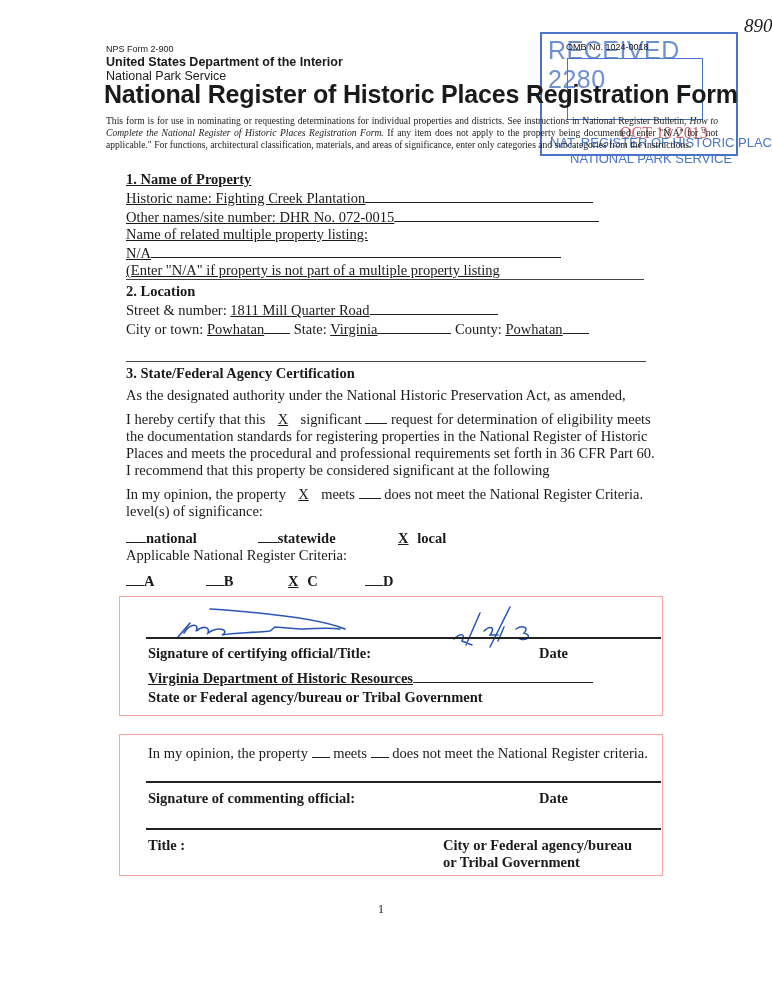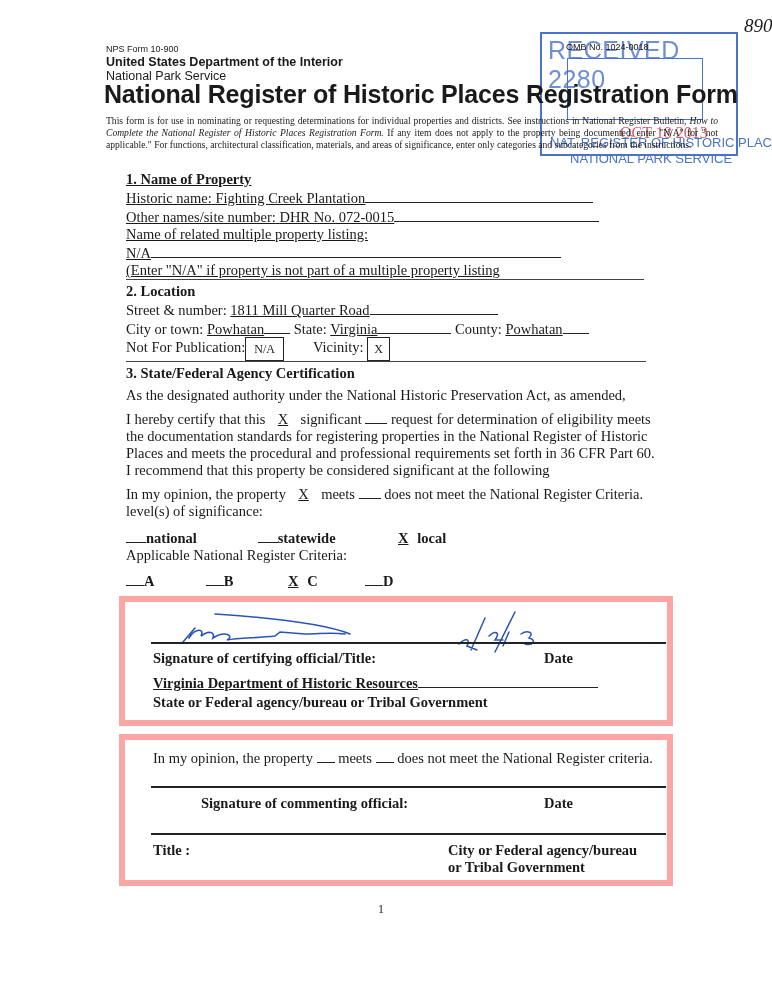--- a/index.html
+++ b/index.html
@@ -14,21 +14,21 @@
   #main-title { left: 104px; top: 80px; font-size: 25px; font-weight: bold; letter-spacing: -0.2px; white-space: nowrap; }
   #intro { left: 106px; top: 115px; width: 612px; font-size: 9.6px; line-height: 12px; text-align: justify; }
 
   .body-text { font-size: 14.5px; line-height: 17px; white-space: nowrap; }
   .u { text-decoration: underline; }
   .fill { display: inline-block; border-bottom: 1px solid #222; height: 14px; vertical-align: baseline; }
   .rule { position: absolute; height: 0; border-top: 1.5px solid #444; }
   .sec-head { font-weight: bold; }
   .chk { display: inline-block; border: 1px solid #222; font-size: 12px; padding: 3px 8px 2px 8px; vertical-align: middle; }
 
-  .box { position: absolute; border: 6px solid #fca5a5; }
+  .box { position: absolute; border: 1px solid #fca5a5; }
   .bold { font-weight: bold; }
 
   #stamp { left: 540px; top: 32px; width: 194px; height: 120px; border: 2px solid #4a74c8; color: #4a74c8; }
   #stamp-inner { position: absolute; left: 25px; top: 24px; width: 134px; height: 60px; border: 1.5px solid #4a74c8; }
   #stamp-received { position: absolute; left: 6px; top: 2px; font-size: 25px; letter-spacing: 0.5px; opacity: 0.8; }
   #stamp-date { position: absolute; left: 78px; top: 90px; font-size: 16px; color: #d06070; white-space: nowrap; }
   #stamp-org1 { position: absolute; left: 8px; top: 101px; font-size: 13px; white-space: nowrap; }
   #stamp-org2 { position: absolute; left: 28px; top: 117px; font-size: 13px; white-space: nowrap; }
   #omb { left: 566px; top: 42px; font-size: 9px; color: #111; }
   #handnum { left: 728px; top: 15px; font-size: 19px; font-style: italic; margin-left: 16px; }
@@ -40,21 +40,21 @@
 <div id="handnum" class="abs serif">890</div>
 
 <div id="stamp" class="abs sans">
   <div id="stamp-received">RECEIVED 2280</div>
   <div id="stamp-inner"></div>
   <div id="stamp-date" class="serif">OCT 18 2013</div>
   <div id="stamp-org1">NAT. REGISTER OF HISTORIC PLACES</div>
   <div id="stamp-org2">NATIONAL PARK SERVICE</div>
 </div>
 
-<div id="form-no" class="abs sans">NPS Form 10-900</div>
+<div id="form-no" class="abs sans">NPS Form 2-900</div>
 <div id="omb" class="abs sans">OMB No. 1024-0018</div>
 <div id="dept" class="abs sans">United States Department of the Interior</div>
 <div id="nps" class="abs sans">National Park Service</div>
 <div id="main-title" class="abs sans">National Register of Historic Places Registration Form</div>
 <div id="intro" class="abs serif"><span>This form is for use in nominating or requesting determinations for individual properties and districts. See instructions in National Register Bulletin, </span><i>How to Complete the National Register of Historic Places Registration Form.</i><span> If any item does not apply to the property being documented, enter "N/A" for "not applicable." For functions, architectural classification, materials, and areas of significance, enter only categories and subcategories from the instructions.</span></div>
 
 <div class="abs serif body-text" style="left:126px; top:171px;text-decoration:underline;">
   <div class="sec-head">1.  Name of Property</div>
   <div>
     <span>Historic name:</span>
@@ -78,26 +78,20 @@
     <span>Street &amp; number:</span>
     <span class="u">1811 Mill Quarter Road</span><span class="fill" style="width:128px;"></span>
   </div>
   <div>
     <span>City or town:</span>
     <span class="u">Powhatan</span><span class="fill" style="width:26px;"></span>
     <span>State:</span>
     <span class="u">Virginia</span><span class="fill" style="width:74px;"></span>
     <span>County:</span>
     <span class="u">Powhatan</span><span class="fill" style="width:26px;"></span>
-  </div>
-  <div style="margin-top:-1px;">
-    <span>Not For Publication:</span><span class="chk">N/A</span>
-    <span style="display:inline-block; width:22px;"></span>
-    <span>Vicinity:</span>
-    <span class="chk" style="padding:3px 6px 2px 6px;">X</span>
   </div>
 </div>
 <div class="rule" style="left:126px; top:361px; width:520px;"></div>
 
 <div class="abs serif body-text" style="left:126px; top:365px; line-height:17px;">
   <div class="sec-head">3.  State/Federal Agency Certification</div>
   <div style="margin-top:5px;">As the designated authority under the National Historic Preservation Act, as amended,</div>
   <div style="margin-top:5px;">
     <span>I hereby certify that this</span>
     <span class="u" style="display:inline-block; min-width:28px; text-align:center;">X</span>
@@ -146,21 +140,21 @@
 
 <div class="box" style="left:119px; top:734px; width:542px; height:140px;">
   <div class="abs serif body-text" style="left:28px; top:8px;">
     <span>In my opinion, the property</span>
     <span class="fill" style="width:18px;"></span>
     <span>meets</span>
     <span class="fill" style="width:18px;"></span>
     <span>does not meet the National Register criteria.</span>
   </div>
   <div class="abs" style="left:26px; top:46px; width:515px; border-top:2px solid #222;"></div>
-  <div class="abs serif body-text bold" style="left:28px; top:55px;margin-left:48px;">Signature of commenting official:</div>
+  <div class="abs serif body-text bold" style="left:28px; top:55px;">Signature of commenting official:</div>
   <div class="abs serif body-text bold" style="left:419px; top:55px;">Date</div>
   <div class="abs" style="left:26px; top:93px; width:515px; border-top:2px solid #222;"></div>
   <div class="abs serif body-text bold" style="left:28px; top:102px;">Title :</div>
   <div class="abs serif body-text bold" style="left:323px; top:102px;">
     <div>City or Federal agency/bureau</div>
     <div>or Tribal Government</div>
   </div>
 </div>
 
 <div id="page-num" class="abs serif">1</div>

